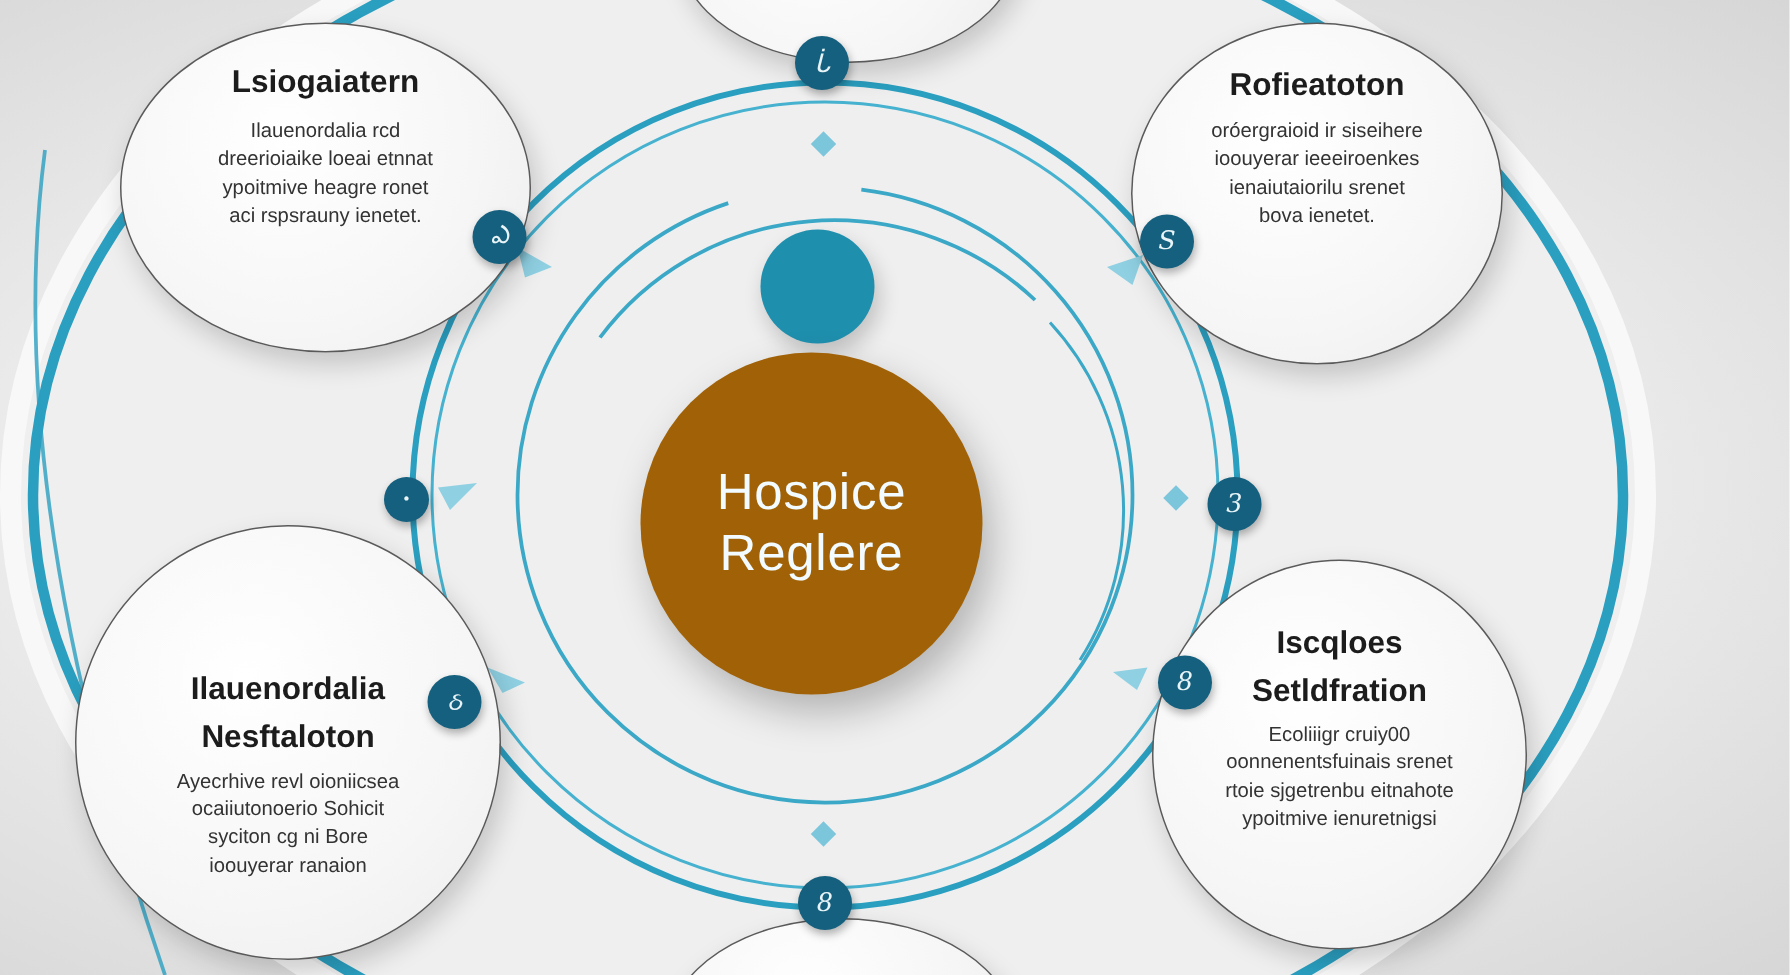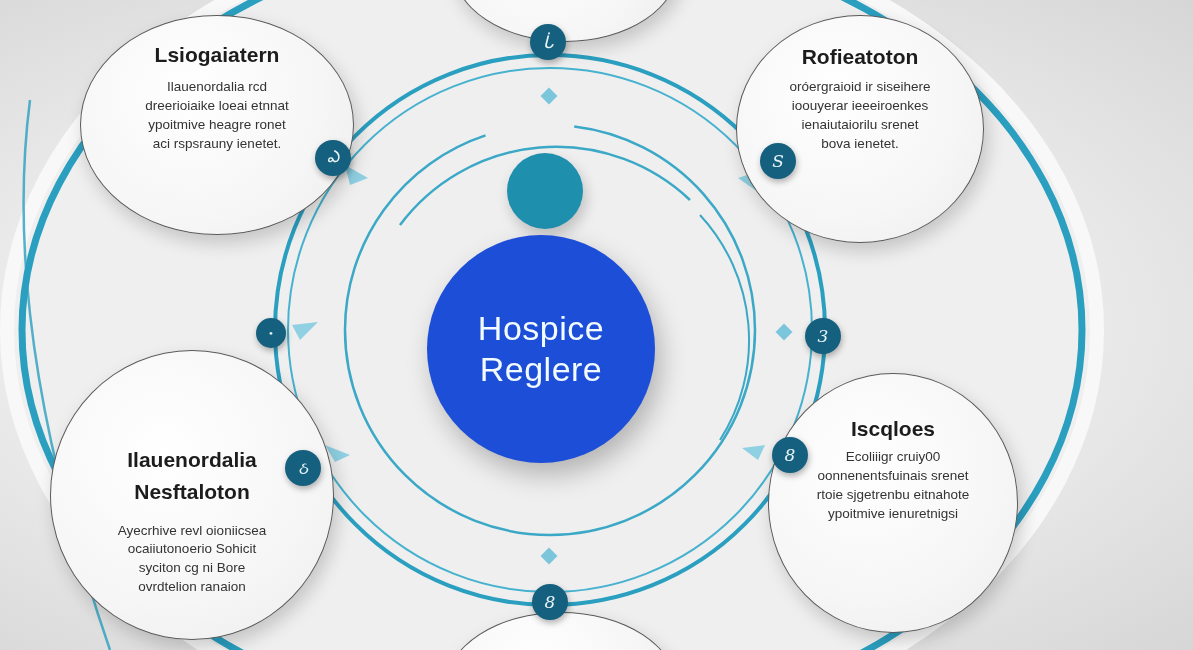--- a/index.html
+++ b/index.html
@@ -22,21 +22,21 @@
     .badge {
       position: absolute; width: 36px; height: 36px; border-radius: 50%;
       background: #14607e; color: #e8f4f8; font-size: 17px; font-style: italic;
       display: flex; align-items: center; justify-content: center;
       box-shadow: 1px 3px 6px rgba(0,0,0,0.3);
       font-family: "DejaVu Serif", serif;
     }
     .badge.small { width: 30px; height: 30px; font-size: 10px; }
     .center {
       position: absolute; left: 427px; top: 235px; width: 228px; height: 228px;
-      border-radius: 50%; background: #1d4ed8;
+      border-radius: 50%; background: #a16207;
       box-shadow: 6px 12px 26px rgba(0,0,0,0.25);
       display: flex; flex-direction: column; align-items: center; justify-content: center;
       color: #f2fbff; font-size: 34px; line-height: 1.2; letter-spacing: 0.5px;
     }
     .head {
       position: absolute; left: 507px; top: 153px; width: 76px; height: 76px;
       border-radius: 50%; background: #1f8fae;
       box-shadow: 3px 7px 14px rgba(0,0,0,0.2);
     }
   </style>
@@ -76,45 +76,46 @@
     <div class="title" style="margin-top:26px;">Lsiogaiatern</div>
     <div class="body">
       <div>Ilauenordalia rcd</div>
       <div>dreerioiaike loeai etnnat</div>
       <div>ypoitmive heagre ronet</div>
       <div>aci rspsrauny ienetet.</div>
     </div>
   </div>
   <div class="badge" style="left:315px; top:140px;">ఎ</div>
 
-  <div class="node" style="left:736px; top:15px; width:246px; height:226px;">
+  <div class="node" style="left:754px; top:15px; width:246px; height:226px;">
     <div class="title" style="margin-top:28px;">Rofieatoton</div>
     <div class="body" style="margin-top:8px;">
       <div>oróergraioid ir siseihere</div>
       <div>ioouyerar ieeeiroenkes</div>
       <div>ienaiutaiorilu srenet</div>
       <div>bova ienetet.</div>
     </div>
   </div>
   <div class="badge" style="left:760px; top:143px;">S</div>
 
   <div class="node" style="left:50px; top:350px; width:282px; height:288px;">
     <div class="title" style="margin-top:96px;">Ilauenordalia</div>
     <div class="title" style="margin-top:6px;">Nesftaloton</div>
-    <div class="body" style="margin-top:16px;">
+    <div class="body" style="margin-top:6px;">
       <div>Ayecrhive revl oioniicsea</div>
       <div>ocaiiutonoerio Sohicit</div>
       <div>syciton cg ni Bore</div>
-      <div>ovrdtelion ranaion</div>
+      <div>ioouyerar ranaion</div>
     </div>
   </div>
   <div class="badge" style="left:285px; top:450px;">ઠ</div>
 
   <div class="node" style="left:768px; top:373px; width:248px; height:258px;">
     <div class="title" style="margin-top:42px;">Iscqloes</div>
+    <div class="title" style="margin-top:6px;">Setldfration</div>
     <div class="body" style="margin-top:6px;">
       <div>Ecoliiigr cruiy00</div>
       <div>oonnenentsfuinais srenet</div>
       <div>rtoie sjgetrenbu eitnahote</div>
       <div>ypoitmive ienuretnigsi</div>
     </div>
   </div>
   <div class="badge" style="left:772px; top:437px;">8</div>
 
   <div class="badge" style="left:530px; top:24px;">ᒑ</div>

